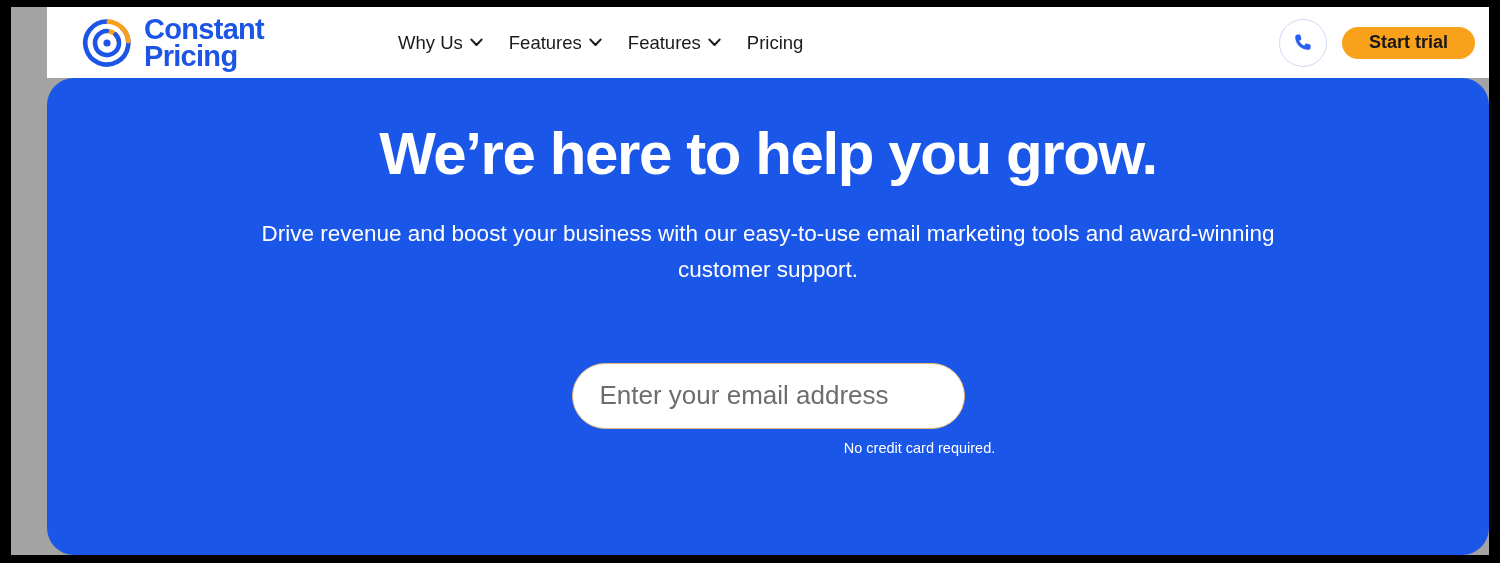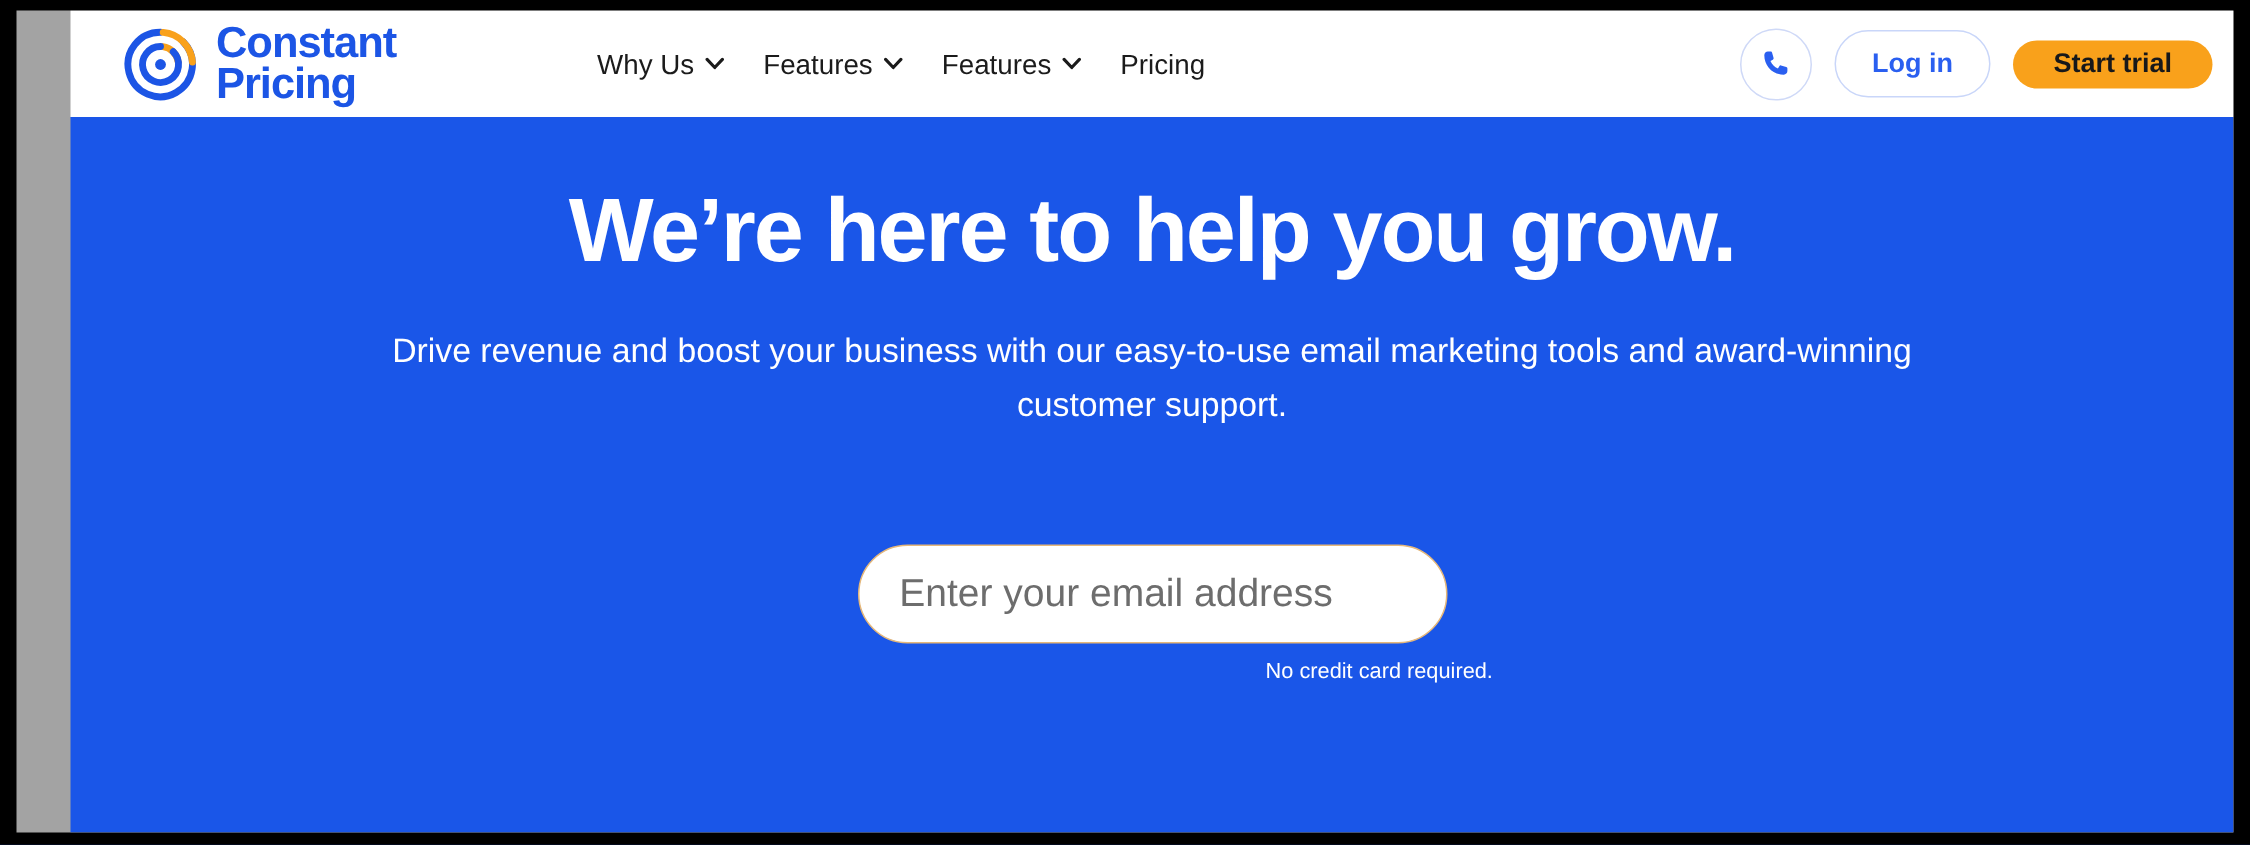--- a/index.html
+++ b/index.html
@@ -122,20 +122,21 @@
     font-family: "Liberation Sans", sans-serif;
   }
 
   
   .hero {
     position: relative;
     height: calc(100% - 71px);
     background: #1a56e8;
     text-align: center;
     padding-top: 44px;
+    border-radius: 27px;
   }
   .hero-title {
     color: #ffffff;
     font-size: 60px;
     font-weight: bold;
     letter-spacing: -1.4px;
     line-height: 1.05;
   }
   .hero-sub {
     margin: 31px auto 0;
@@ -247,21 +248,20 @@
       </nav>
 
       <div class="actions">
 
         <div class="phone-btn">
           <svg width="21" height="21" viewBox="0 0 21 21">
             <path d="M5.6 2.4 C4.3 2.4 3.2 3.5 3.2 4.8 C3.2 12.1 8.9 17.8 16.2 17.8 C17.5 17.8 18.6 16.7 18.6 15.4 L18.6 13.6 C18.6 13.1 18.3 12.7 17.8 12.6 L14.3 11.6 C13.9 11.5 13.4 11.7 13.2 12.1 L12.3 13.7 C9.9 12.6 8.4 11.1 7.3 8.7 L8.9 7.8 C9.3 7.6 9.5 7.1 9.4 6.7 L8.4 3.2 C8.3 2.7 7.9 2.4 7.4 2.4 Z" fill="#2a5ff0"></path>
           </svg>
         </div>
 
-        <button class="login-btn">Log in</button>
         <button class="trial-btn">Start trial</button>
       </div>
     </header>
 
     <section class="hero">
 
       <h1 class="hero-title">We’re here to help you grow.</h1>
 
       <p class="hero-sub">Drive revenue and boost your business with our easy-to-use email marketing tools and award-winning customer support.</p>
 

